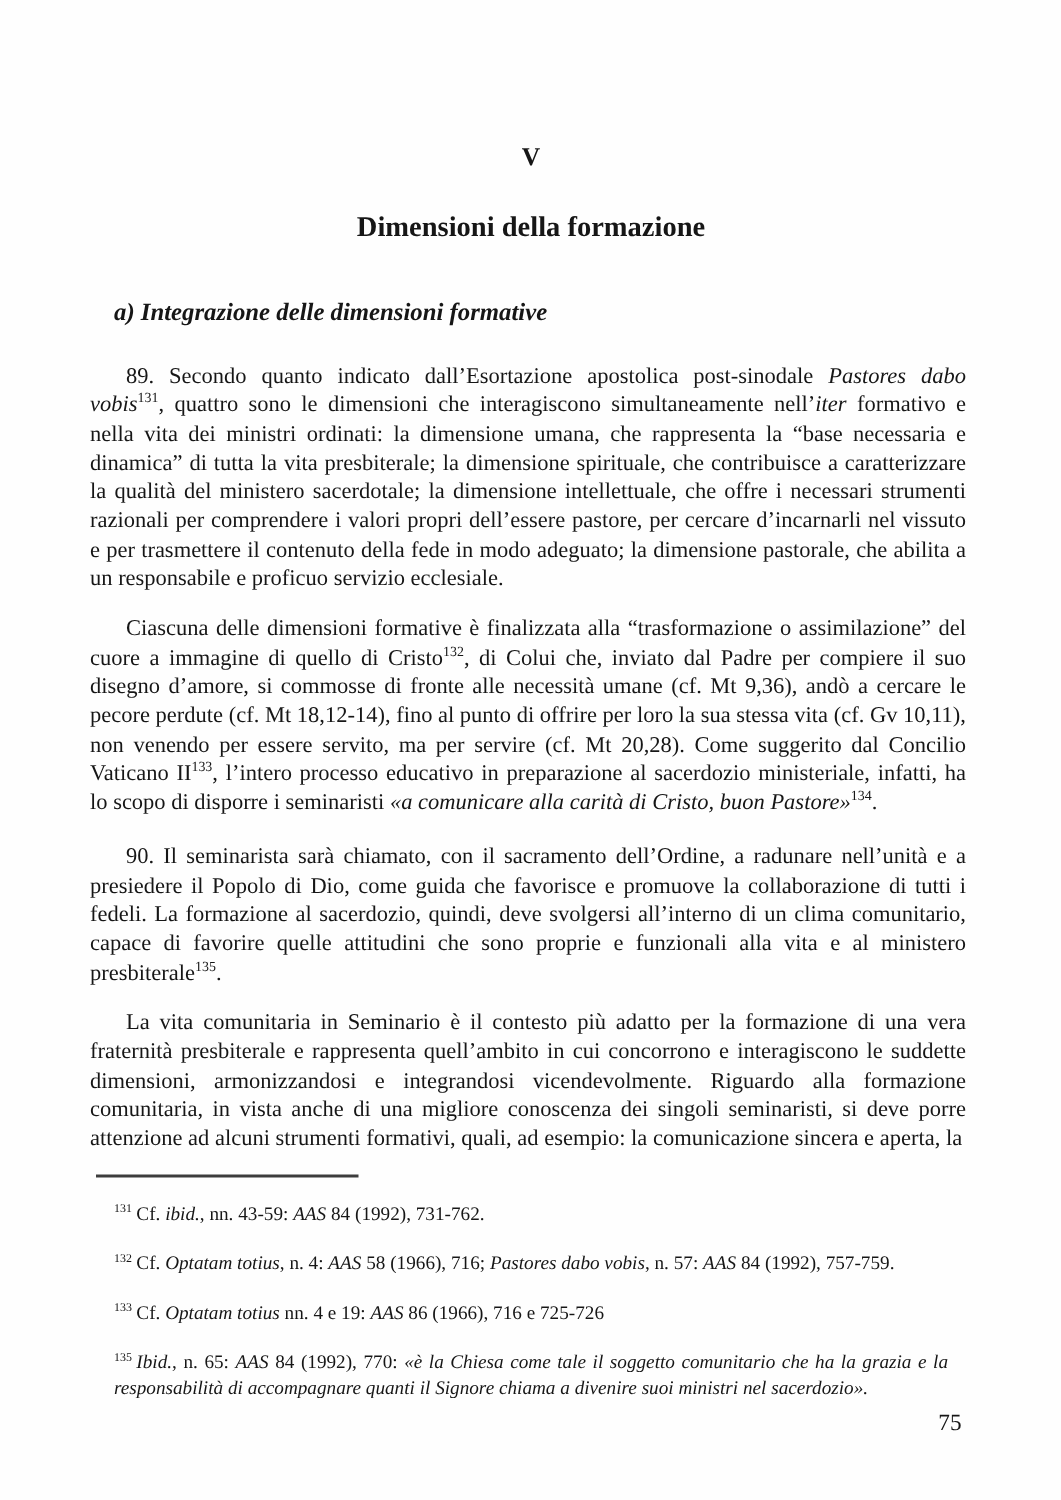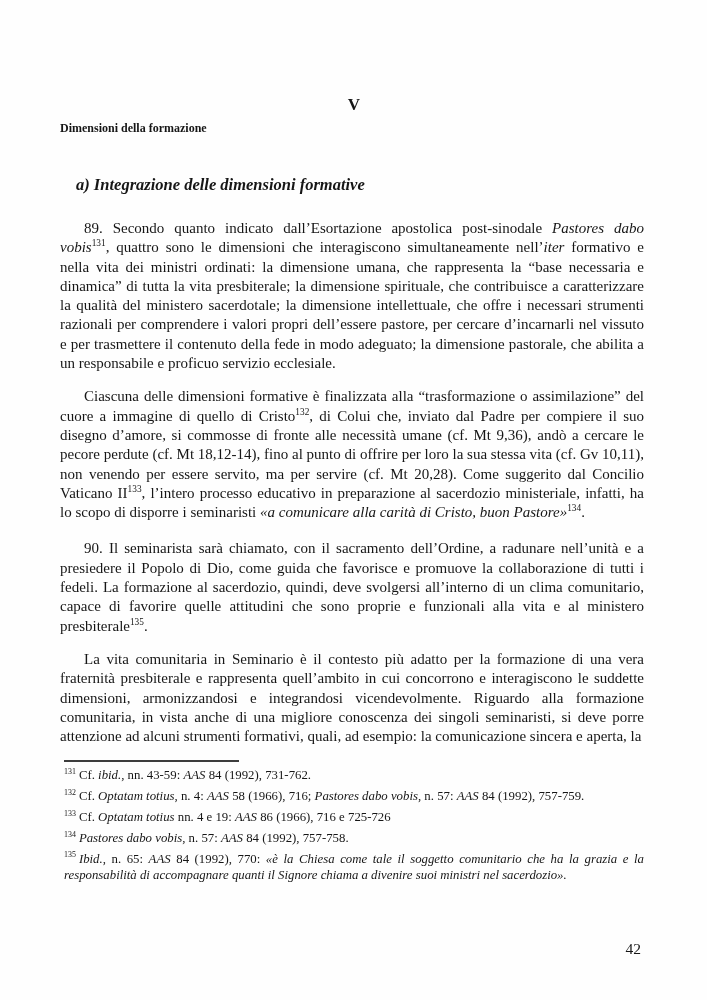--- a/index.html
+++ b/index.html
@@ -16,25 +16,25 @@
     overflow: hidden;
   }
   .chapter-num {
     text-align: center;
     font-weight: bold;
     font-size: 17px;
     line-height: 17px;
     margin: 0;
   }
   .chapter-title {
-    text-align: left;
+    text-align: center;
     font-weight: bold;
-    font-size: 12px;
+    font-size: 19px;
     line-height: 17px;
-    margin: 7px 0 0 0;
+    margin: 30px 0 0 0;
   }
   .section-heading {
     font-weight: bold;
     font-style: italic;
     font-size: 16.5px;
     line-height: 17px;
     margin: 39px 0 0 16px;
   }
   .body-para {
     font-size: 15px;
@@ -55,21 +55,21 @@
     height: 0;
     border-top: 2px solid #3d3d3d;
     margin: 14px 0 5px 4px;
   }
   .footnotes {
     font-size: 12.8px;
     line-height: 16.8px;
   }
   .footnote {
     text-align: justify;
-    margin: 4px;
+    margin: 16px;
   }
   .footnote .fn-marker { margin-right: 3px; }
   .page-number {
     position: absolute;
     top: 941px;
     right: 66px;
     font-size: 15.5px;
     line-height: 16px;
   }
 </style>
@@ -91,19 +91,18 @@
   <p class="body-para p90"><span>90. Il seminarista sarà chiamato, con il sacramento dell’Ordine, a radunare nell’unità e a presiedere il Popolo di Dio, come guida che favorisce e promuove la collaborazione di tutti i fedeli. La formazione al sacerdozio, quindi, deve svolgersi all’interno di un clima comunitario, capace di favorire quelle attitudini che sono proprie e funzionali alla vita e al ministero presbiterale</span><sup>135</sup><span>.</span></p>
 
   <p class="body-para"><span>La vita comunitaria in Seminario è il contesto più adatto per la formazione di una vera fraternità presbiterale e rappresenta quell’ambito in cui concorrono e interagiscono le suddette dimensioni, armonizzandosi e integrandosi vicendevolmente. Riguardo alla formazione comunitaria, in vista anche di una migliore conoscenza dei singoli seminaristi, si deve porre attenzione ad alcuni strumenti formativi, quali, ad esempio: la comunicazione sincera e aperta, la</span></p>
 
   <div class="fn-rule"></div>
 
   <div class="footnotes">
     <div class="footnote"><sup class="fn-marker">131</sup><span><span>Cf. </span><span style="font-style: italic;">ibid.</span><span>, nn. 43-59: </span><span style="font-style: italic;">AAS</span><span> 84 (1992), 731-762.</span></span></div>
     <div class="footnote"><sup class="fn-marker">132</sup><span><span>Cf. </span><span style="font-style: italic;">Optatam totius</span><span>, n. 4: </span><span style="font-style: italic;">AAS</span><span> 58 (1966), 716; </span><span style="font-style: italic;">Pastores dabo vobis</span><span>, n. 57: </span><span style="font-style: italic;">AAS</span><span> 84 (1992), 757-759.</span></span></div>
     <div class="footnote"><sup class="fn-marker">133</sup><span><span>Cf. </span><span style="font-style: italic;">Optatam totius</span><span> nn. 4 e 19: </span><span style="font-style: italic;">AAS</span><span> 86 (1966), 716 e 725-726</span></span></div>
-    <div class="footnote"><sup class="fn-marker">134</sup><span><span style="font-style: italic;">Pastores dabo vobis</span><span>, n. 57: </span><span style="font-style: italic;">AAS</span><span> 84 (1992), 757-758.</span></span></div>
     <div class="footnote"><sup class="fn-marker">135</sup><span><span style="font-style: italic;">Ibid.</span><span>, n. 65: </span><span style="font-style: italic;">AAS</span><span> 84 (1992), 770: </span><span style="font-style: italic;">«è la Chiesa come tale il soggetto comunitario che ha la grazia e la responsabilità di accompagnare quanti il Signore chiama a divenire suoi ministri nel sacerdozio».</span></span></div>
   </div>
 
-  <div class="page-number">42</div>
+  <div class="page-number">75</div>
 
 </div>
 
 </body></html>

